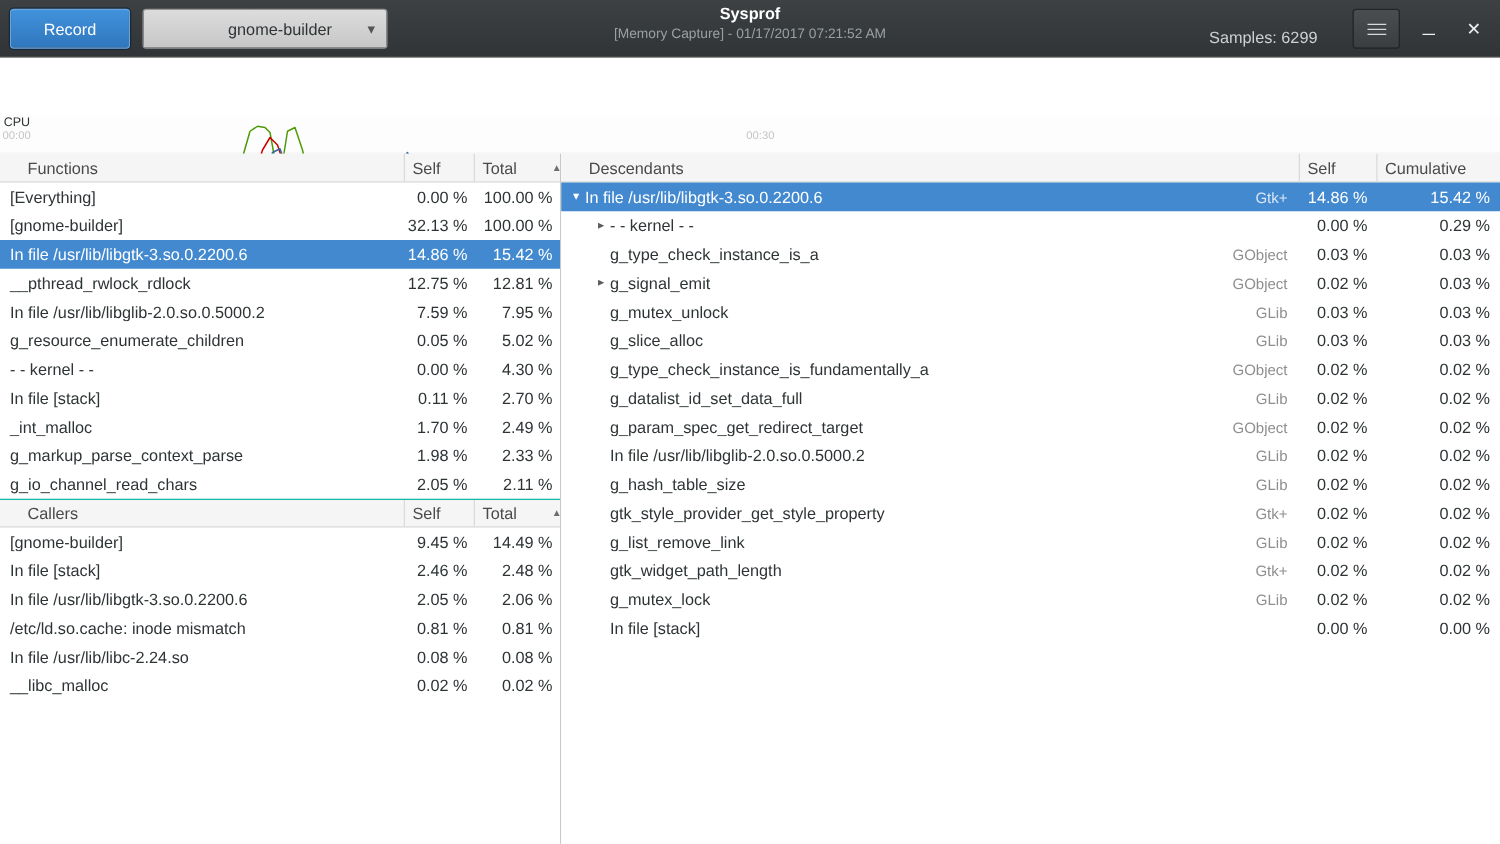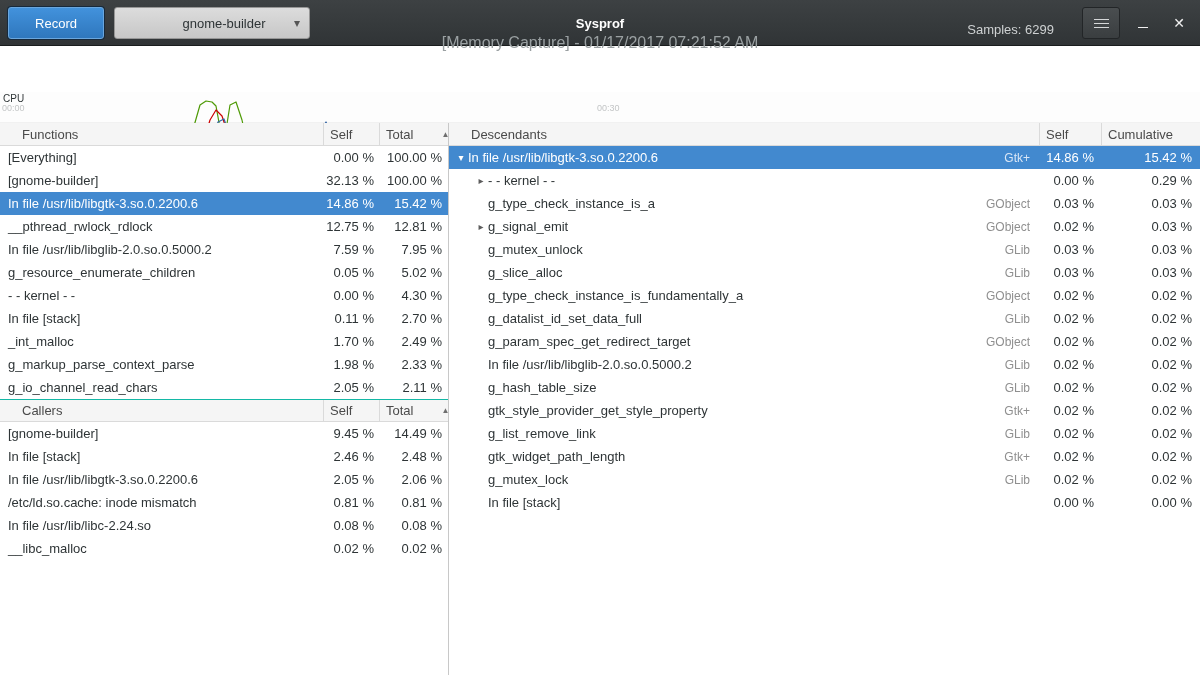--- a/index.html
+++ b/index.html
@@ -31,23 +31,23 @@
   }
   .btn-process {
     position: absolute; left: 114px; top: 7px; width: 196px; height: 32px;
     border-radius: 3px;
     background: linear-gradient(#dcdcdc, #c7c7c7);
     border: 1px solid #969696;
     color: #2e3436;
     display: flex; align-items: center; justify-content: center; padding-left: 24px;
   }
   .btn-process .caret { position: absolute; right: 9px; color: #555555; font-size: 12px; line-height: 1; }
-  .title-wrap { position: absolute; left: 330px; right: 330px; top: 16px; text-align: center; pointer-events: none; }
+  .title-wrap { position: absolute; left: 330px; right: 330px; top: 3px; text-align: center; pointer-events: none; }
   .app-title { color: #ffffff; font-weight: bold; font-size: 13px; }
-  .app-subtitle { color: #9aa0a2; font-size: 16px; margin-top: 3px; }
+  .app-subtitle { color: #9aa0a2; font-size: 11px; margin-top: 3px; }
   .samples {
     position: absolute; right: 146px; top: 0; height: 58px;
     display: flex; align-items: center; color: #ced1d2; font-size: 13px;
   }
   .btn-menu {
     position: absolute; right: 80px; top: 7px; width: 38px; height: 32px;
     border-radius: 3px;
     background: linear-gradient(#4a4e50, #3a3e40);
     border: 1px solid #222527;
     display: flex; align-items: center; justify-content: center;

